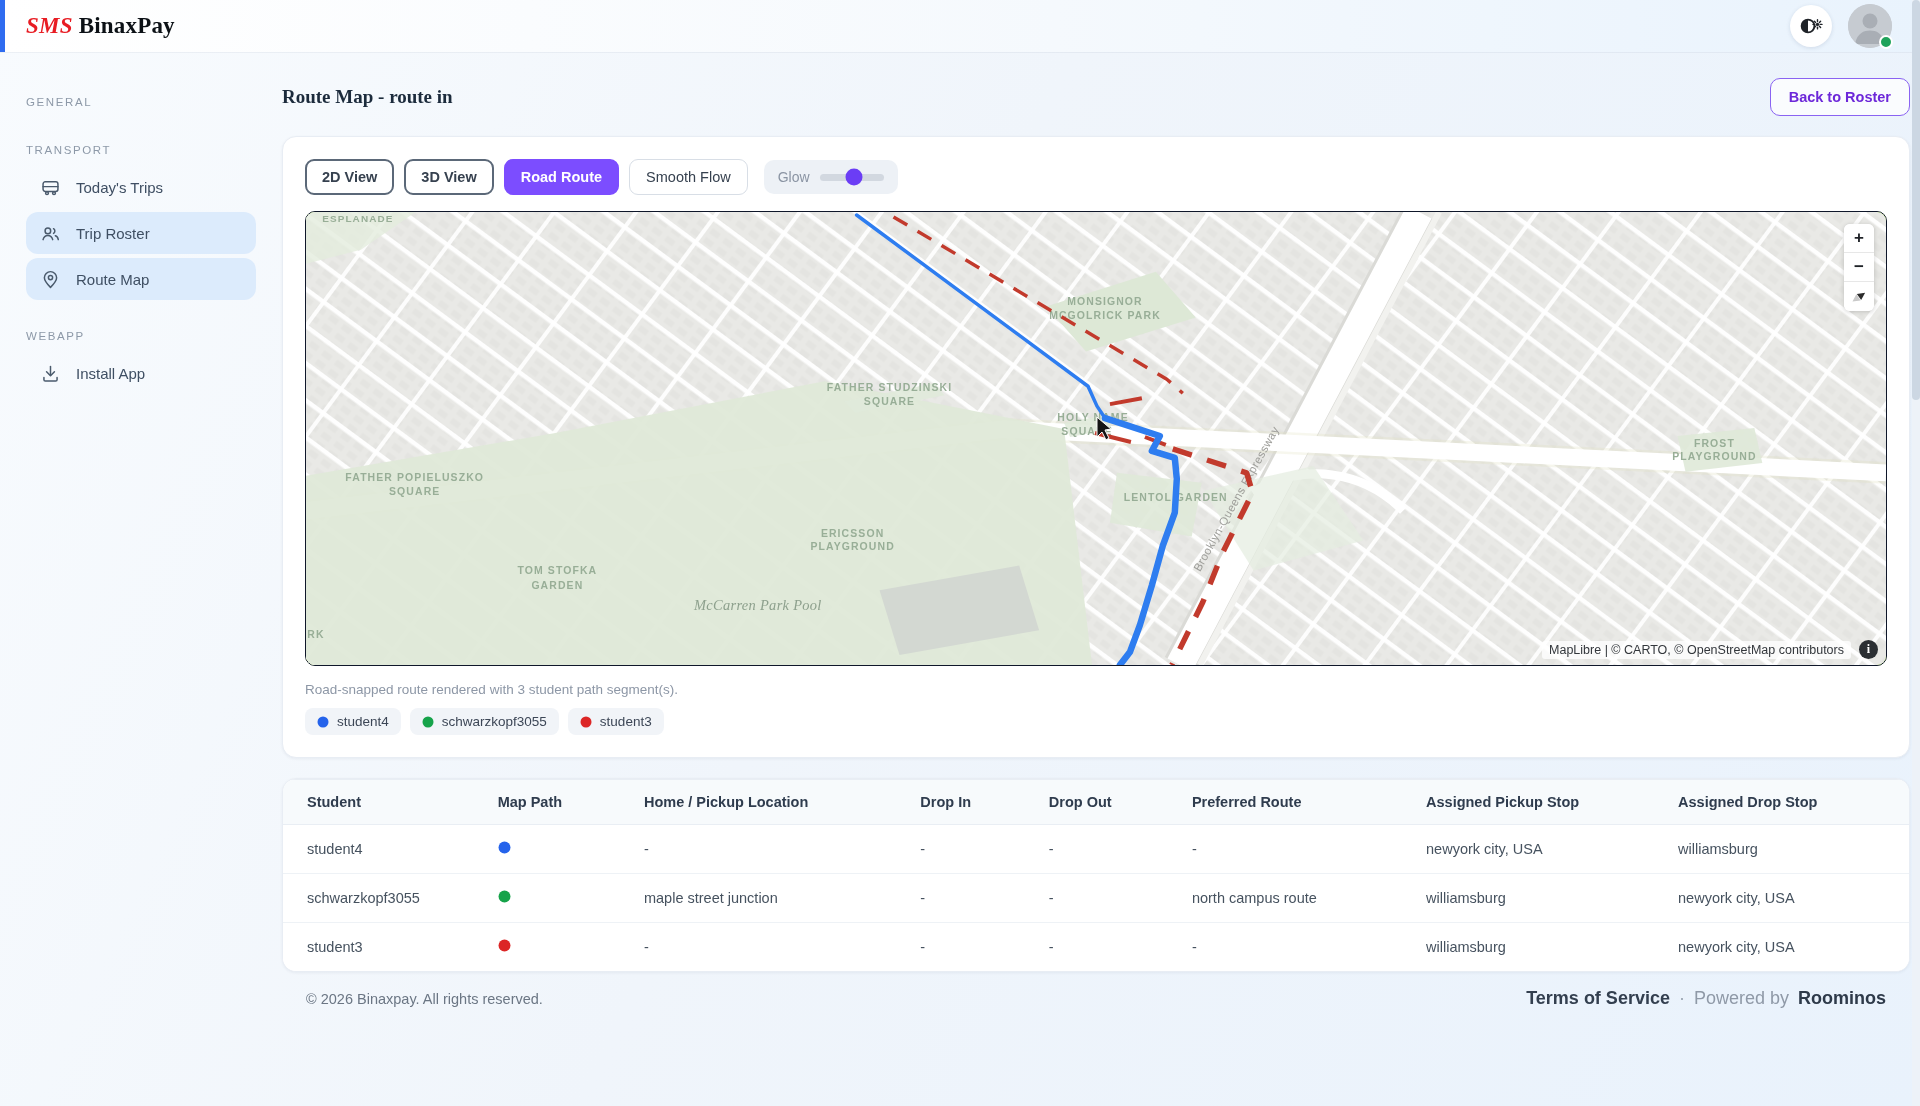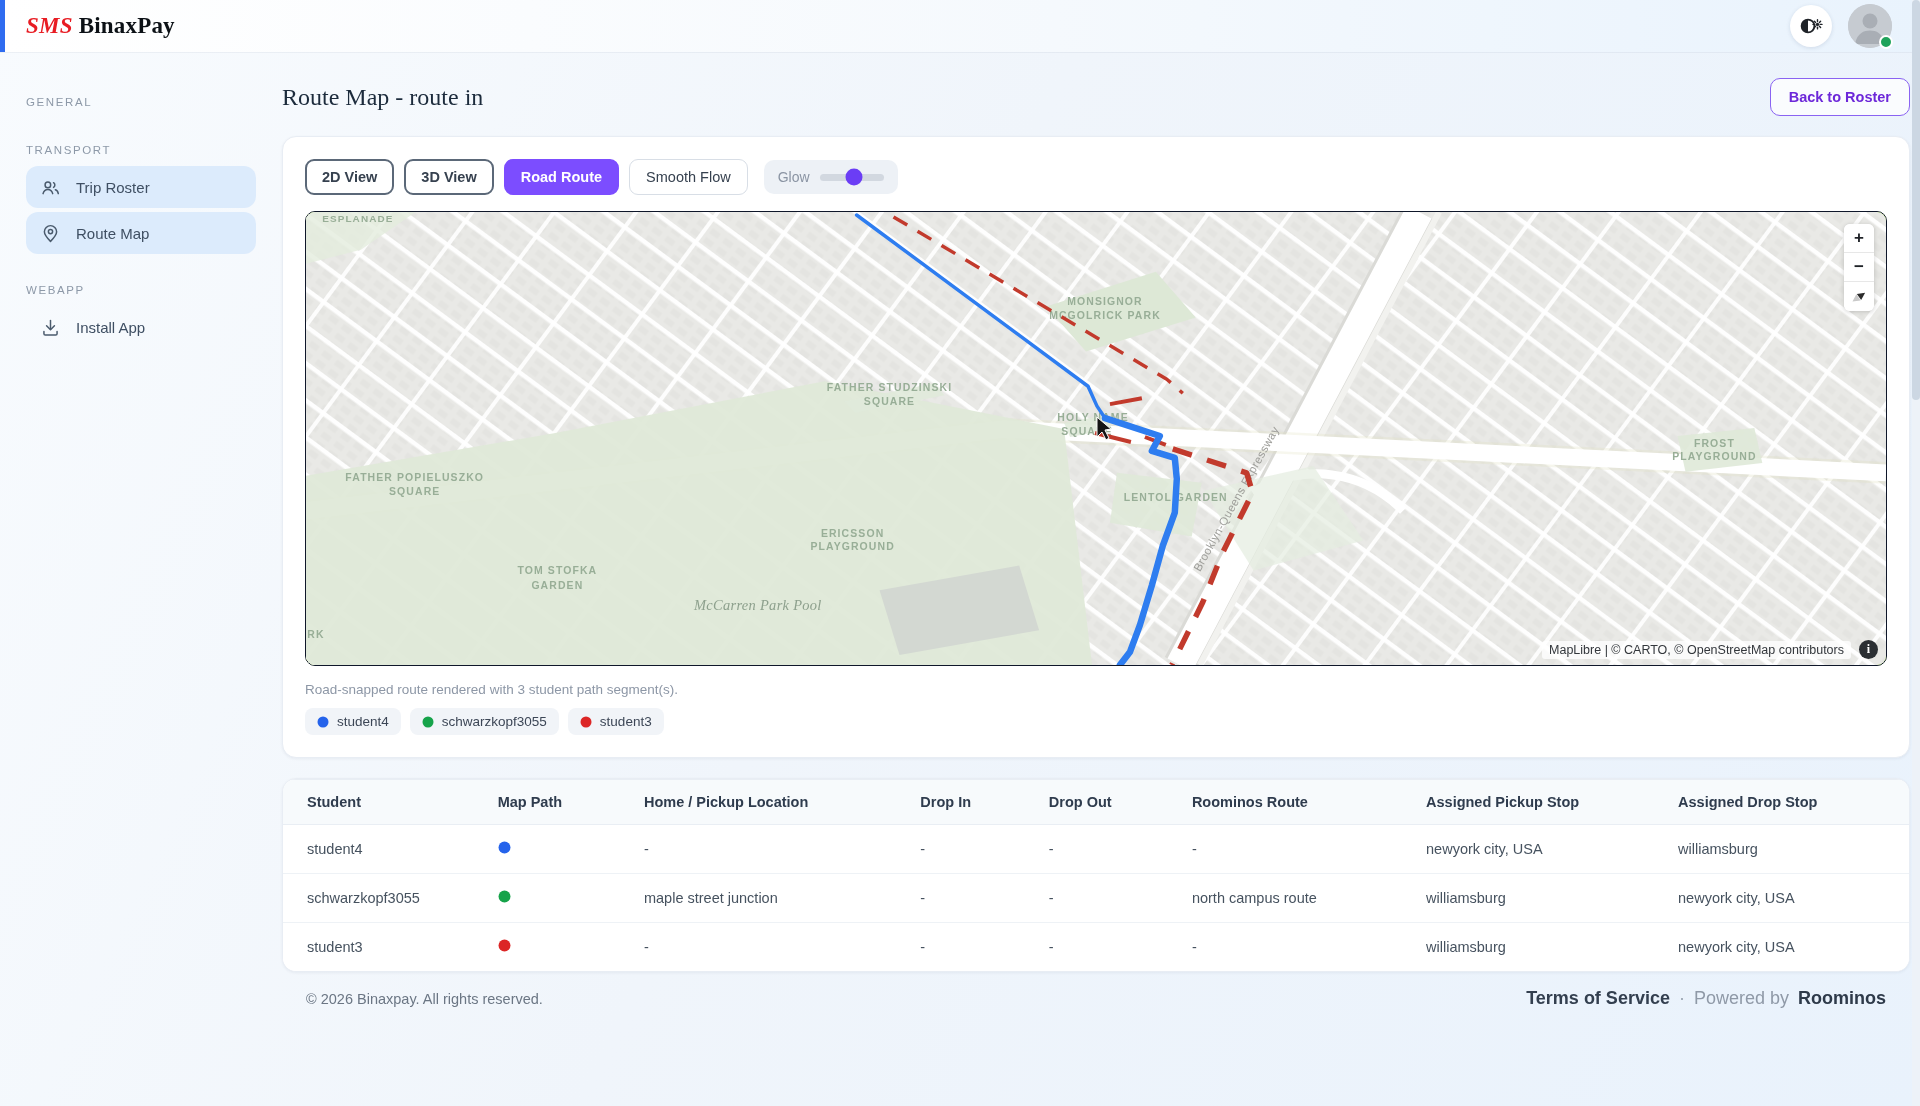--- a/index.html
+++ b/index.html
@@ -35,21 +35,21 @@
   .side-section{ font-size:11.5px; letter-spacing:1.6px; color:#8d99a8; margin:0 0 10px 26px; font-weight:500;}
   .side-gap{ height:26px;}
   .side-item{ display:flex; align-items:center; gap:15px; height:42px; margin:4px 26px; padding-left:14px;
     border-radius:12px; font-size:15px; font-weight:500; color:#3f4f63; cursor:pointer;}
   .side-item.active{ background:#dcebfc;}
   .side-item svg{ flex:0 0 auto;}
 
   
   .main{ position:absolute; left:282px; top:52px; width:1638px; padding-right:10px;}
   .title-row{ display:flex; align-items:center; justify-content:space-between; margin:26px 0 20px 0;}
-  .page-title{ font-family:"Liberation Serif", serif; font-weight:normal; font-size:24px; color:#1c2b3c;}
+  .page-title{ font-family:"Liberation Serif", serif; font-weight:bold; font-size:19px; color:#1c2b3c;}
   .back-btn{ background:rgba(255,255,255,.75); border:1.5px solid #8a63f2; color:#6d28d9; font-weight:600;
     font-size:14.5px; padding:10px 18px; border-radius:10px; cursor:pointer; font-family:"Liberation Sans",sans-serif;}
 
   .card{ background:#ffffff; border:1px solid #e8edf4; border-radius:14px; box-shadow:0 1px 3px rgba(16,42,67,.06);}
   .map-card{ padding:22px;}
 
   .controls-row{ display:flex; align-items:center; gap:10px; margin-bottom:16px;}
   .ctl-btn{ font-family:"Liberation Sans",sans-serif; font-size:14.5px; font-weight:600; color:#36414f;
     background:#fff; border:2px solid #5b6878; border-radius:9px; padding:8px 15px; cursor:pointer;}
   .ctl-btn.primary{ background:#7c4dff; border-color:#7c4dff; color:#fff;}
@@ -149,20 +149,29 @@
   <div class="thumb"></div>
 </div>
 
 <div class="sidebar">
   <div class="side-section">GENERAL</div>
 
 
   <div class="side-gap"></div>
   <div class="side-section">TRANSPORT</div>
 
+  <div class="side-item">
+    <svg width="21" height="21" viewBox="0 0 24 24" fill="none" stroke="#4a5a6c" stroke-width="1.7" stroke-linecap="round" stroke-linejoin="round">
+      <rect x="3.5" y="5.5" width="17" height="11" rx="2.5"></rect>
+      <line x1="3.5" y1="11" x2="20.5" y2="11"></line>
+      <circle cx="8" cy="18.5" r="1.6"></circle>
+        <circle cx="16" cy="18.5" r="1.6"></circle>
+    </svg>
+    <span>Today's Trips</span>
+  </div>
 
   <div class="side-item active">
     <svg width="21" height="21" viewBox="0 0 24 24" fill="none" stroke="#4a5a6c" stroke-width="1.7" stroke-linecap="round" stroke-linejoin="round">
       <circle cx="9" cy="9" r="3.2"></circle>
       <path d="M3.5 19 c0.8-3.4 3-4.8 5.5-4.8 s4.7 1.4 5.5 4.8"></path>
       <path d="M15.5 6.5 a3.2 3.2 0 0 1 0 5.4"></path>
       <path d="M17.5 14.6 c2 .6 3 2 3.4 4.4"></path>
     </svg>
     <span>Trip Roster</span>
   </div>
@@ -333,21 +342,21 @@
           <col style="width:15.5%">
           <col>
       </colgroup>
       <thead>
         <tr>
           <th>Student</th>
           <th>Map Path</th>
           <th>Home / Pickup Location</th>
           <th>Drop In</th>
           <th>Drop Out</th>
-          <th>Roominos Route</th>
+          <th>Preferred Route</th>
           <th>Assigned Pickup Stop</th>
           <th>Assigned Drop Stop</th>
         </tr>
       </thead>
       <tbody>
         <tr>
           <td>student4</td>
           <td><svg width="13" height="13" viewBox="0 0 12 12">
                 <circle cx="6" cy="6" r="5.5" fill="#2563eb"></circle>
               </svg></td>

